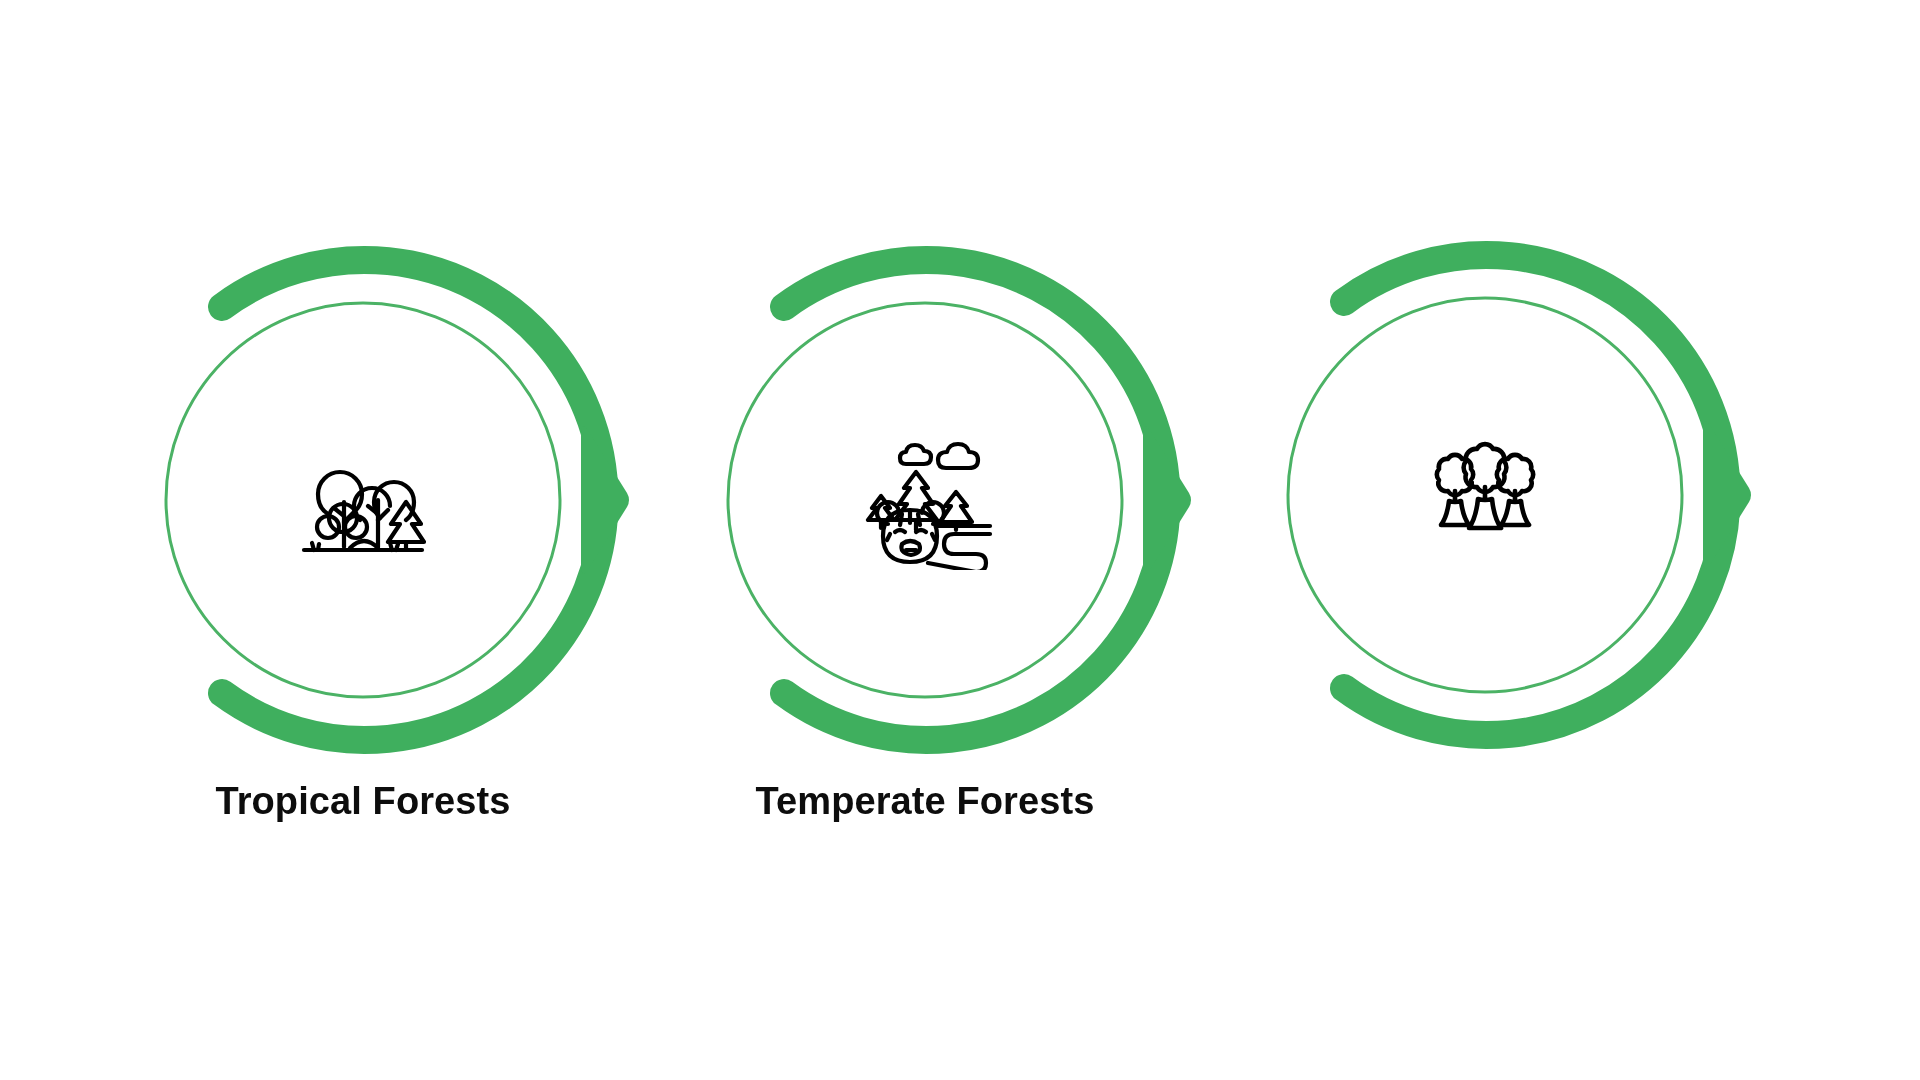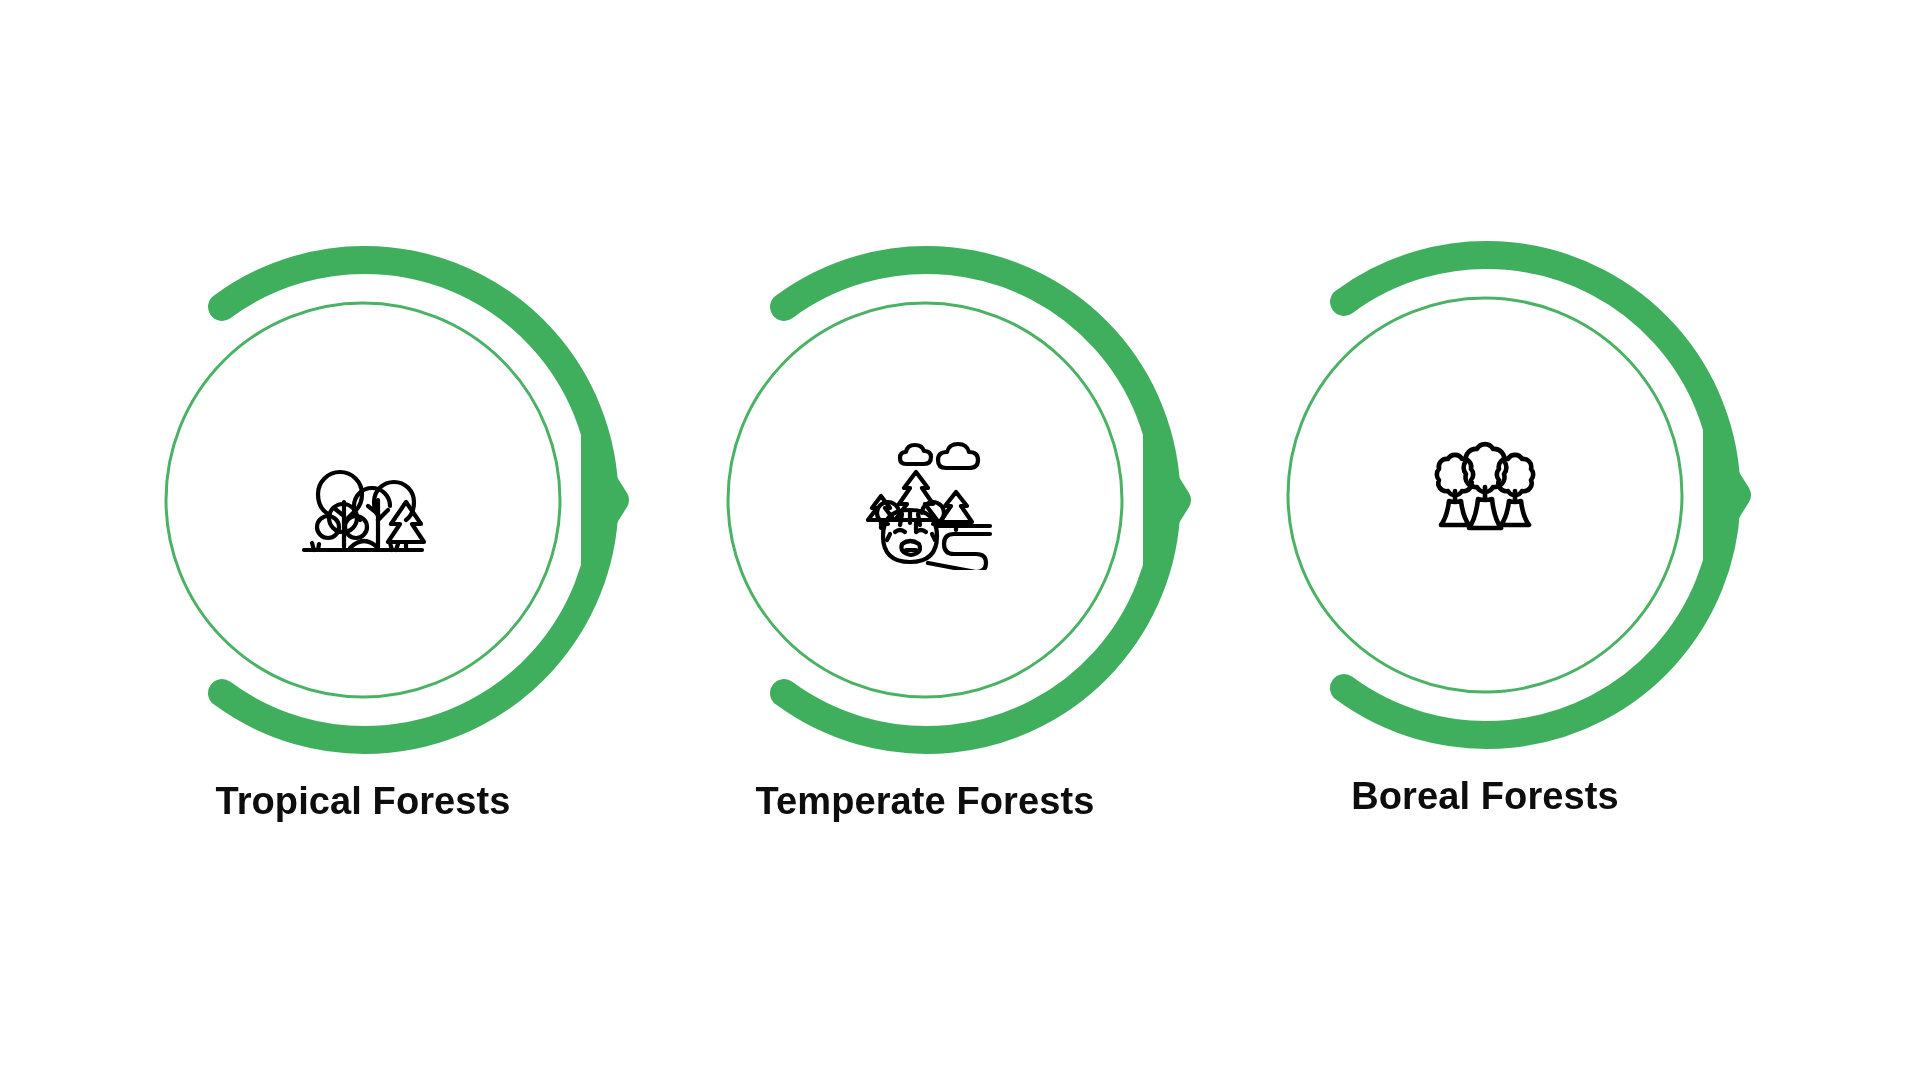--- a/index.html
+++ b/index.html
@@ -243,17 +243,16 @@
                      a10 10 0 0 1 -11 13
                      a9 9 0 0 1 -16 0
                      a10 10 0 0 1 -11 -13
                      a10 10 0 0 1 0 -13
                      a10 10 0 0 1 11 -12 Z"></path>
             <path d="M70 52 L70 64"></path>
             <path d="M63 64 q7 2 14 0 q2 19 9 29 L54 93 q7 -10 9 -29 Z"></path>
           </svg>
         </div>
       </div>
-      <div class="step-label">Boreal Forests</div>
     </div>
 
   </div>
 </div>
 
 </body></html>

